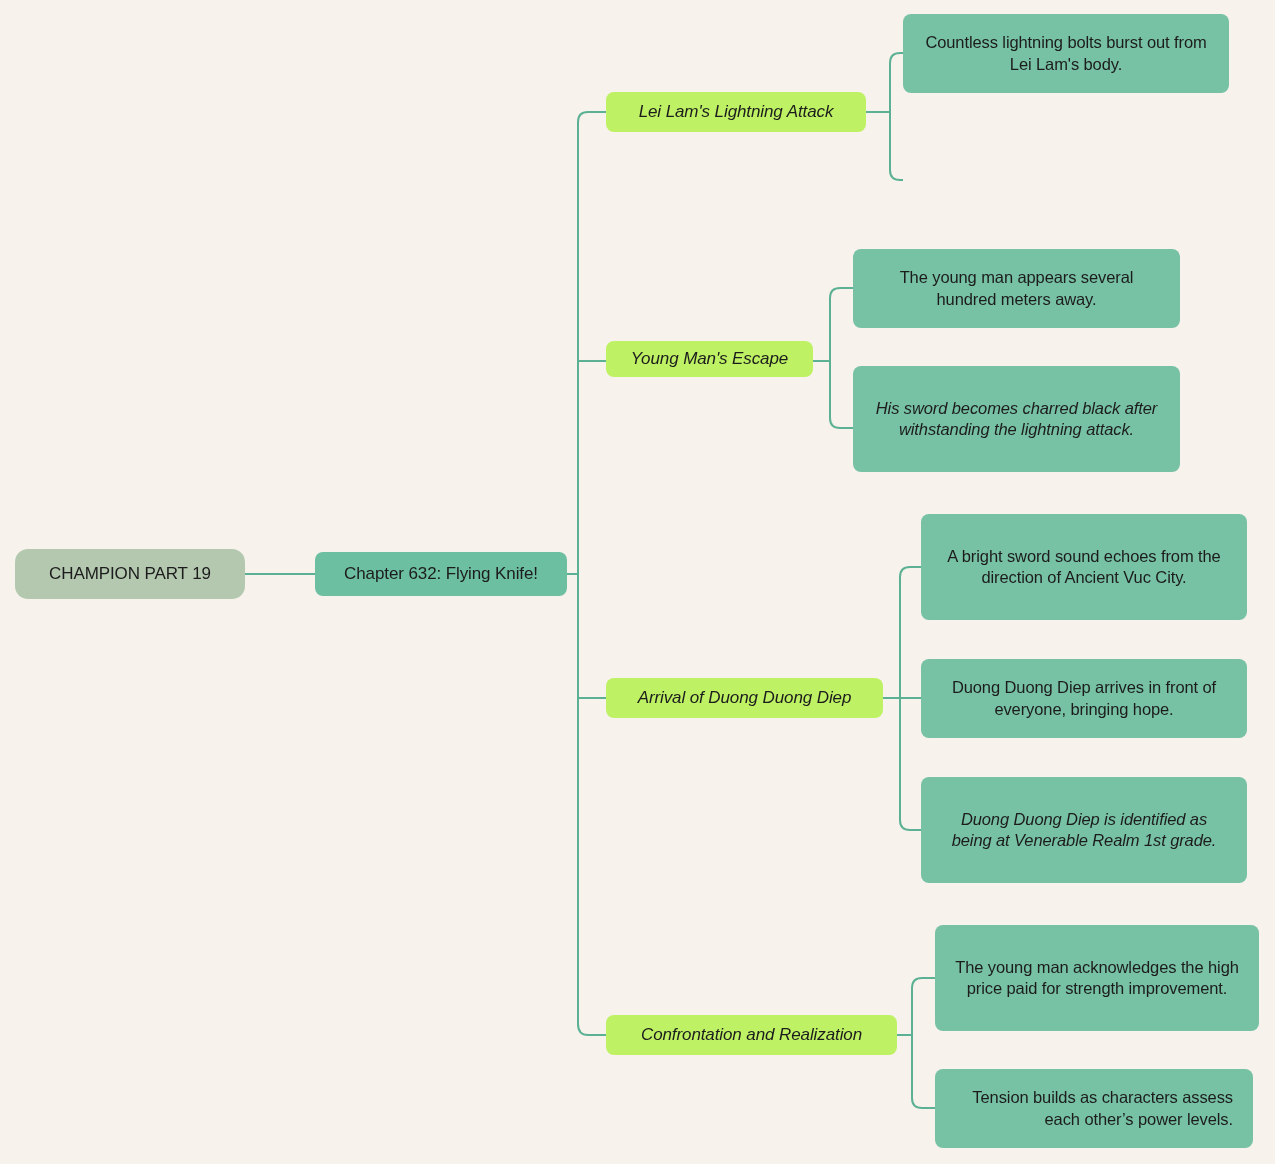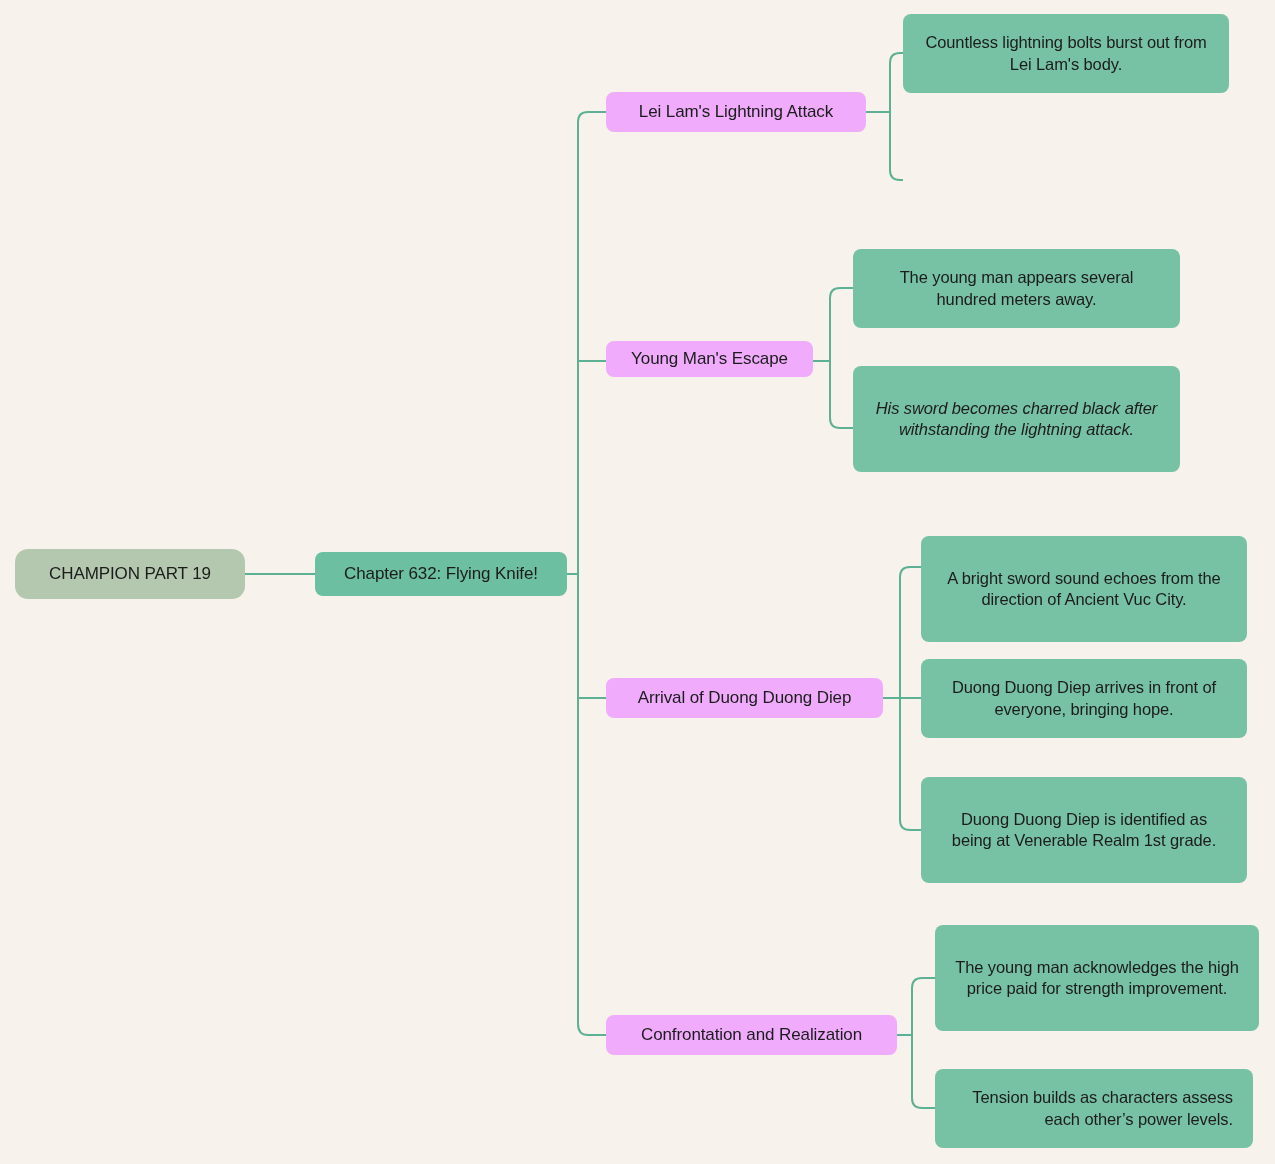--- a/index.html
+++ b/index.html
@@ -39,22 +39,23 @@
   .node-root {
     background: #B4C8B0;
     border-radius: 13px;
     font-size: 17px;
   }
   .node-chapter {
     background: #6DBFA1;
     font-size: 17px;
   }
   .node-branch {
-    background: #f0abfc;
+    background: #bef264;
     font-size: 17px;
+    font-style: italic;
   }
   .node-leaf {
     background: #77C2A5;
     font-size: 16.5px;
   }
 </style>
 </head>
 <body>
 
 <div id="canvas">
@@ -119,27 +120,27 @@
   <div class="node node-leaf" style="left:853px; top:249px; width:327px; height:79px;">
     <span>The young man appears several hundred meters away.</span>
   </div>
   <div class="node node-leaf" style="left:853px; top:366px; width:327px; height:106px;font-style:italic;">
     <span>His sword becomes charred black after withstanding the lightning attack.</span>
   </div>
 
   <div class="node node-branch" style="left:606px; top:678px; width:277px; height:40px;">
     <span>Arrival of Duong Duong Diep</span>
   </div>
-  <div class="node node-leaf" style="left:921px; top:536px; width:326px; height:106px;">
+  <div class="node node-leaf" style="left:921px; top:514px; width:326px; height:106px;">
     <span>A bright sword sound echoes from the direction of Ancient Vuc City.</span>
   </div>
   <div class="node node-leaf" style="left:921px; top:659px; width:326px; height:79px;">
     <span>Duong Duong Diep arrives in front of everyone, bringing hope.</span>
   </div>
-  <div class="node node-leaf" style="left:921px; top:777px; width:326px; height:106px;">
+  <div class="node node-leaf" style="left:921px; top:777px; width:326px; height:106px;font-style:italic;">
     <span>Duong Duong Diep is identified as being at Venerable Realm 1st grade.</span>
   </div>
 
   <div class="node node-branch" style="left:606px; top:1015px; width:291px; height:40px;">
     <span>Confrontation and Realization</span>
   </div>
   <div class="node node-leaf" style="left:935px; top:925px; width:324px; height:106px;">
     <span>The young man acknowledges the high price paid for strength improvement.</span>
   </div>
   <div class="node node-leaf" style="left:935px; top:1069px; width:318px; height:79px;text-align:right;">

